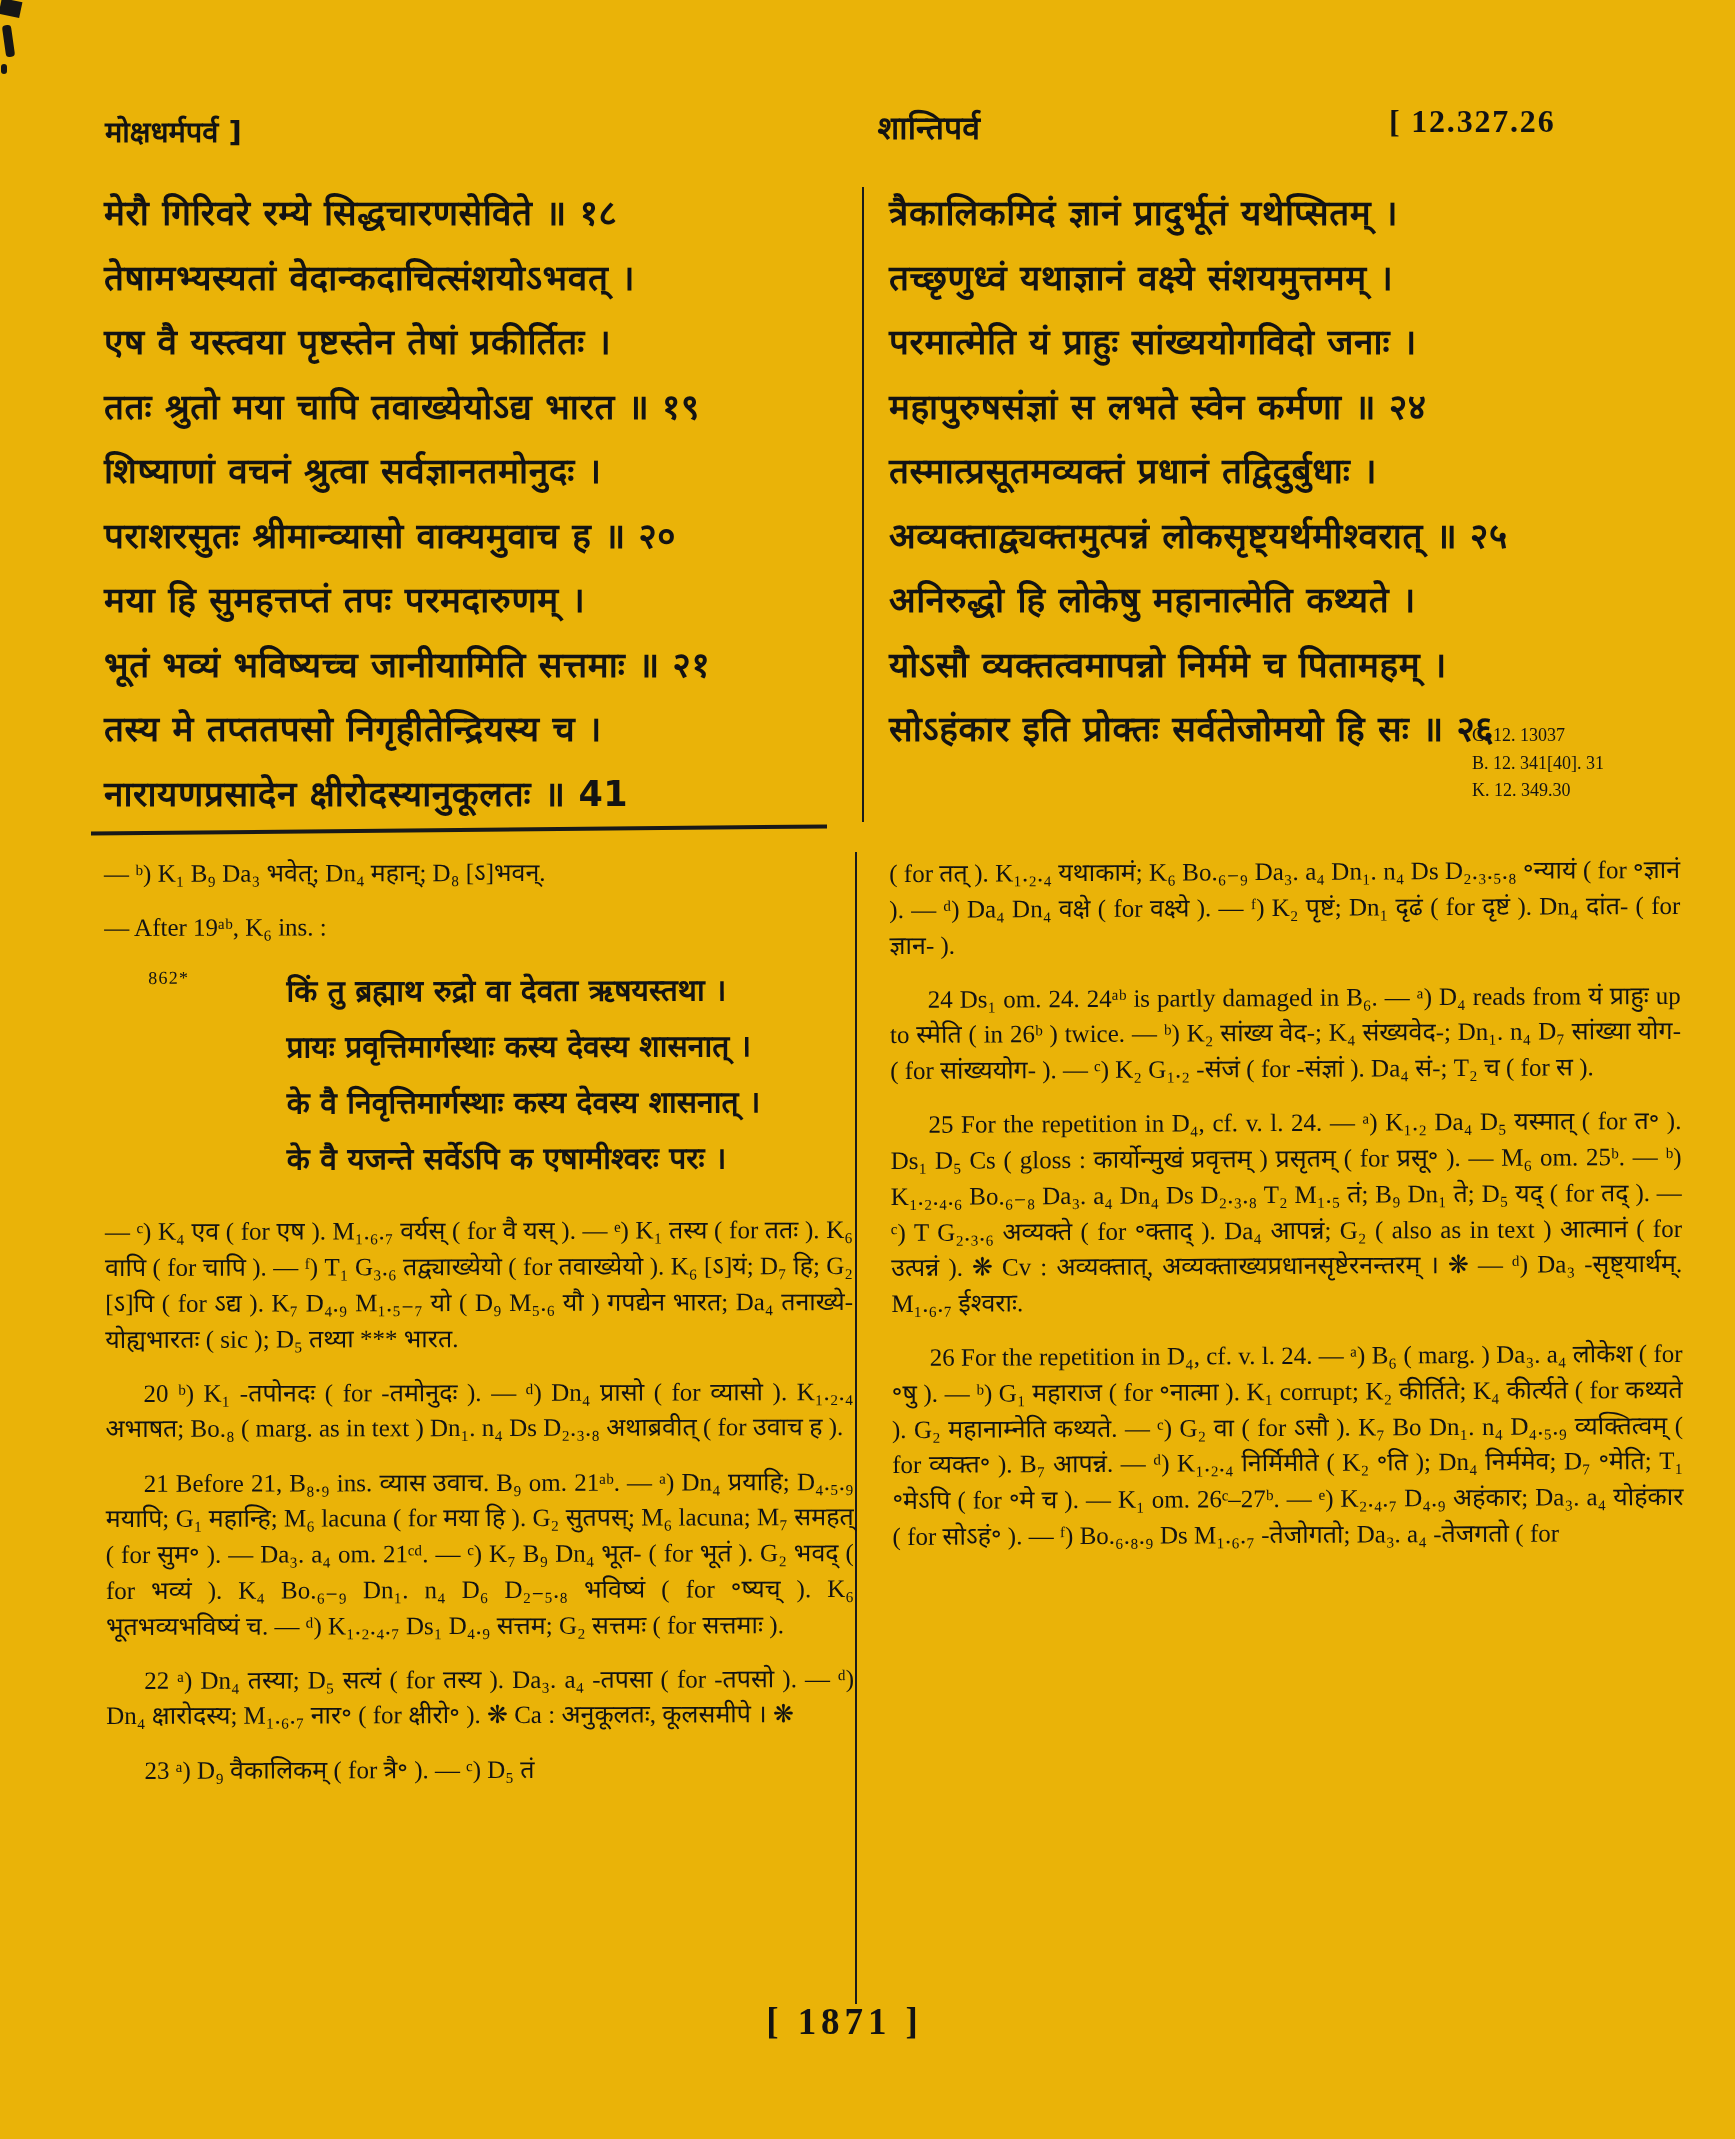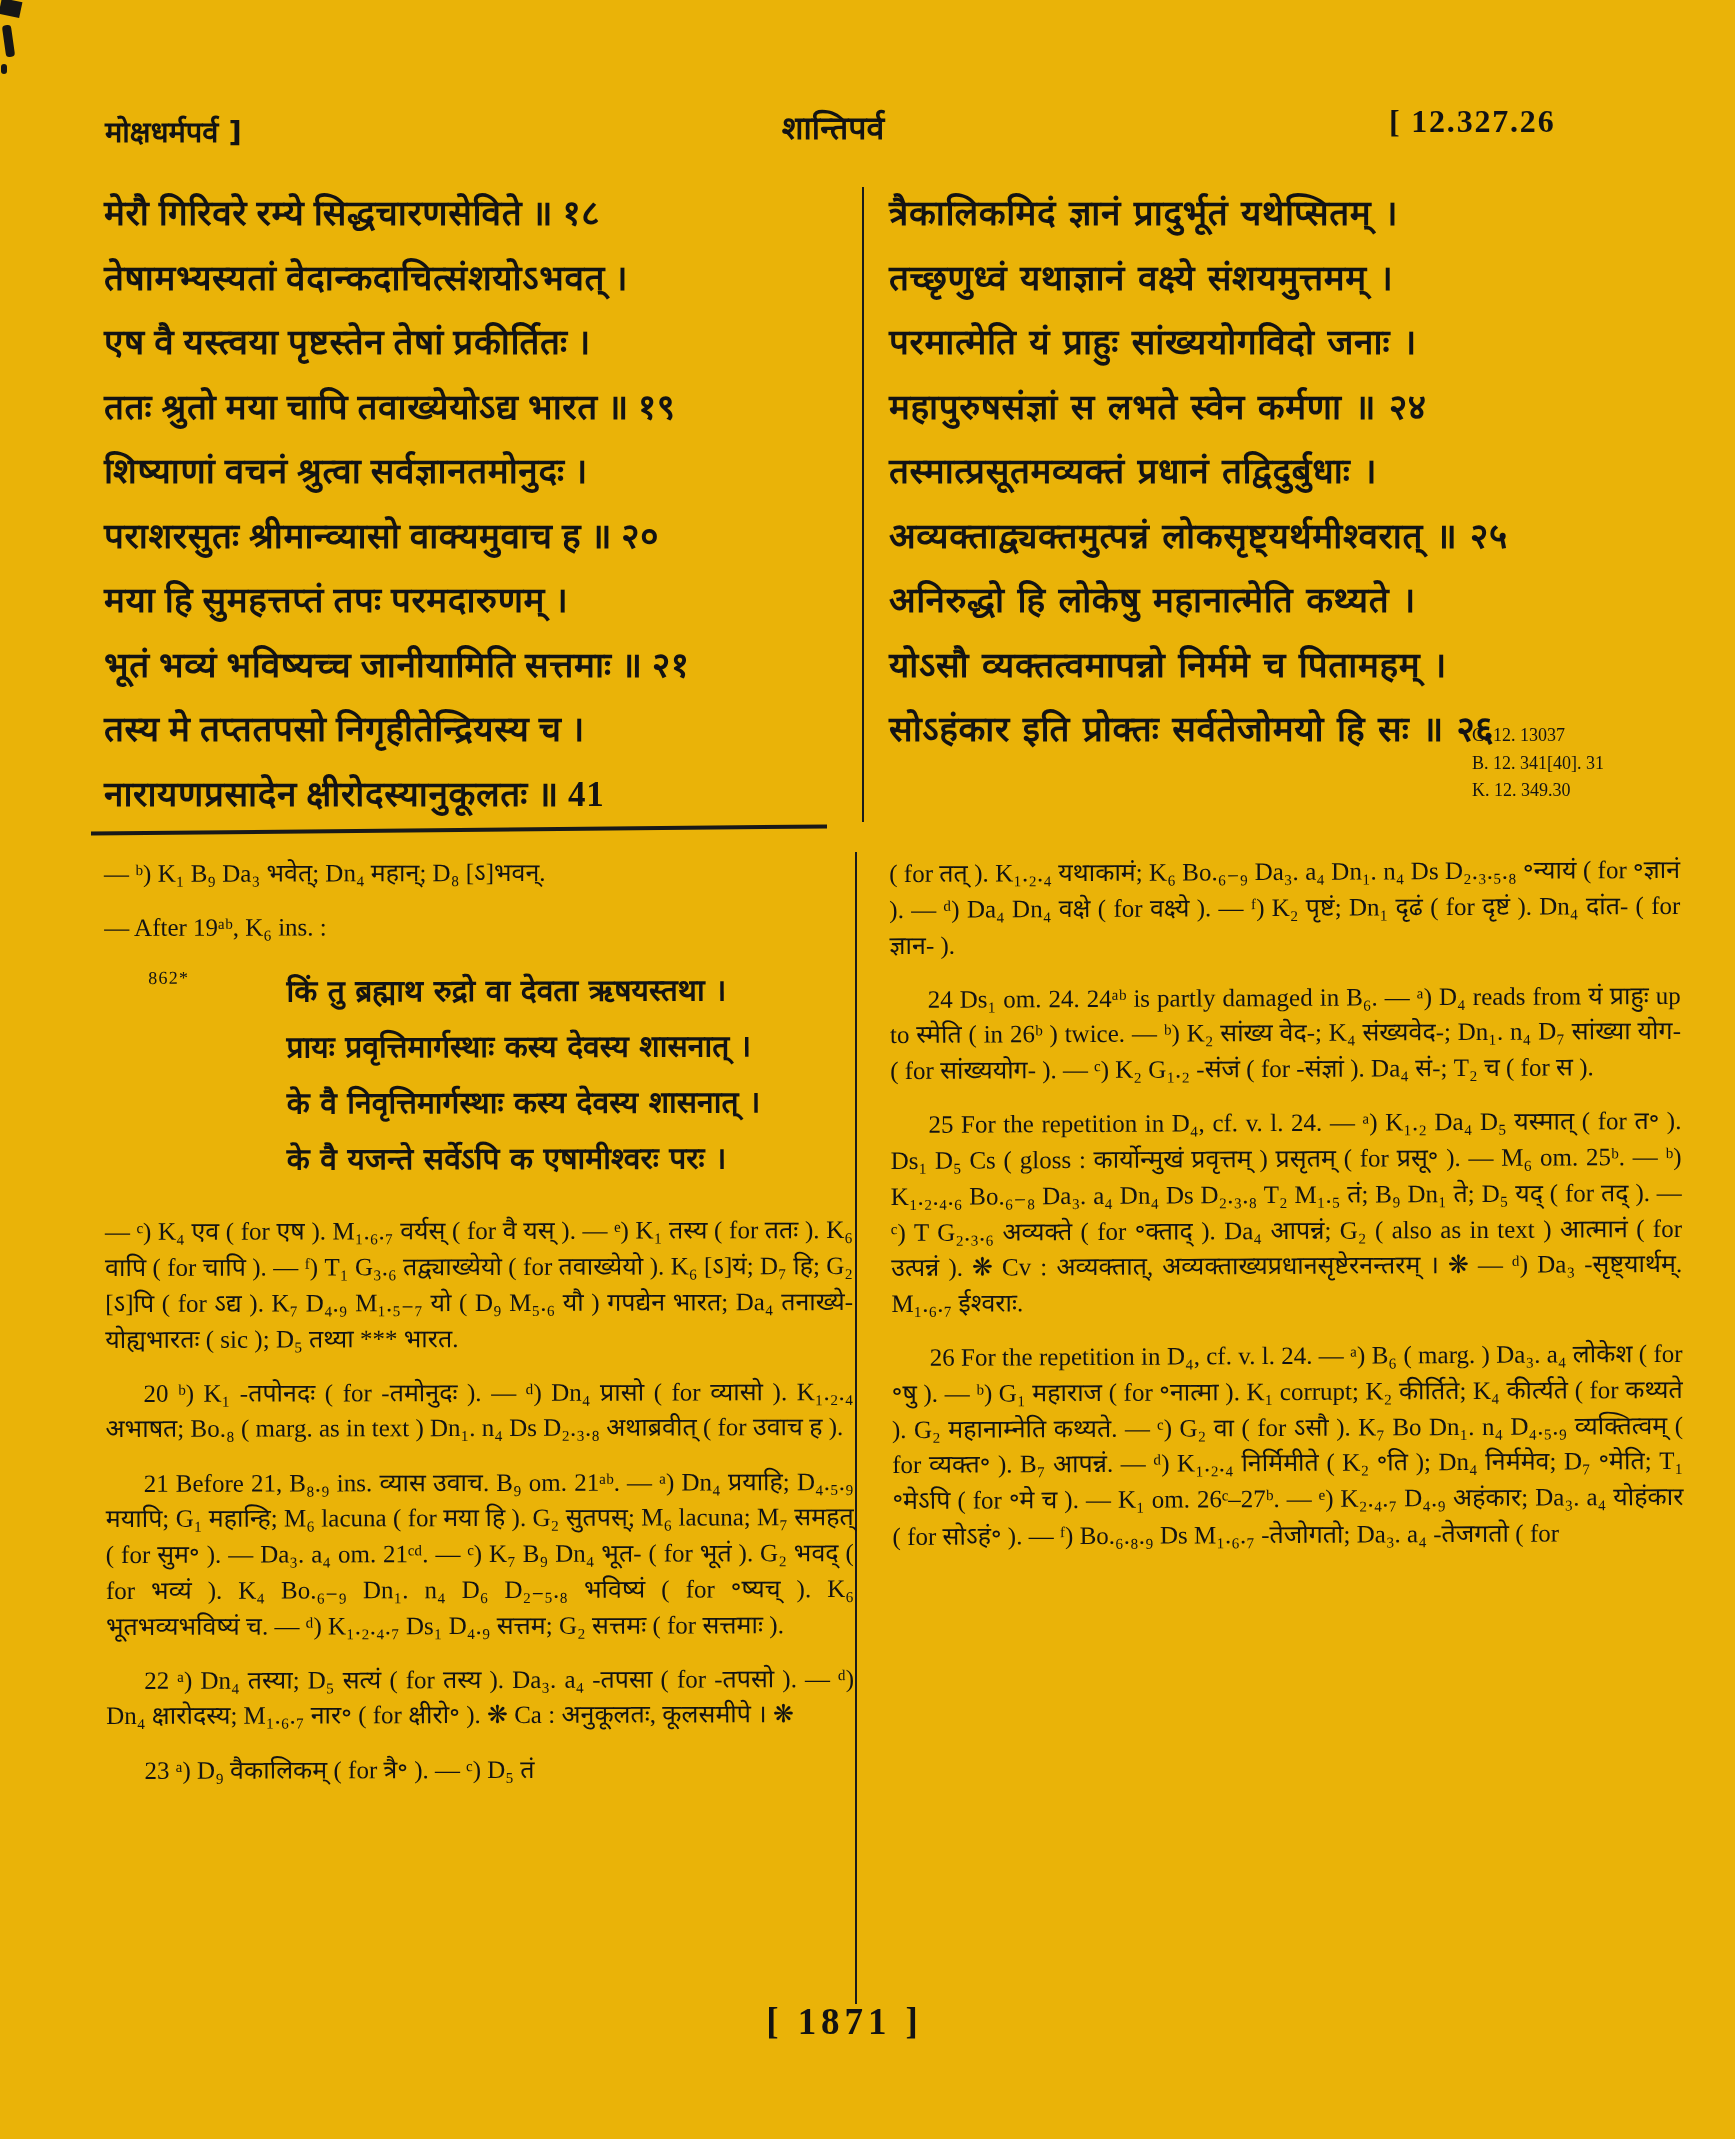--- a/index.html
+++ b/index.html
@@ -13,26 +13,26 @@
   }
   
   .artifact{position:absolute;background:#161616;}
   .a1{left:0;top:0;width:21px;height:16px;transform:rotate(12deg);}
   .a2{left:3.7px;top:24.5px;width:8.6px;height:32px;transform:rotate(-8deg);border-radius:3.7px;}
   .a3{left:1.2px;top:64px;width:6.1px;height:9.8px;border-radius:3.1px;}
 
   
   .hdr{position:absolute;font-weight:700;white-space:nowrap;}
   .hdr-left{left:105px;top:111px;font-size:29px;font-family:"DejaVu Sans",sans-serif;}
-  .hdr-center{left:686px;top:105px;width:294px;text-align:center;font-size:32px;font-family:"DejaVu Sans",sans-serif;}
+  .hdr-center{left:686px;top:105px;width:294px;text-align:right;font-size:32px;font-family:"DejaVu Sans",sans-serif;}
   .hdr-right{left:1389px;top:103px;font-size:32px;letter-spacing:1.8px;font-family:Liberation Serif, serif;}
 
   
   .verses{position:absolute;top:195px;font-family:"DejaVu Sans",sans-serif;}
-  .verses-left{left:104px;width:756px;font-family:Liberation Serif, serif;}
+  .verses-left{left:104px;width:756px;}
   .verses-right{left:889px;width:814px;}
   .verse-line{
     font-size:35px;font-weight:600;line-height:37px;
     margin-bottom:27.5px;white-space:nowrap;letter-spacing:0.6px;
   }
   .vdiv{position:absolute;background:#1b1b1b;}
   .vdiv1{left:862px;top:187px;width:2.4px;height:635px;}
   .vdiv2{left:855px;top:852px;width:2.4px;height:1152px;}
 
   

